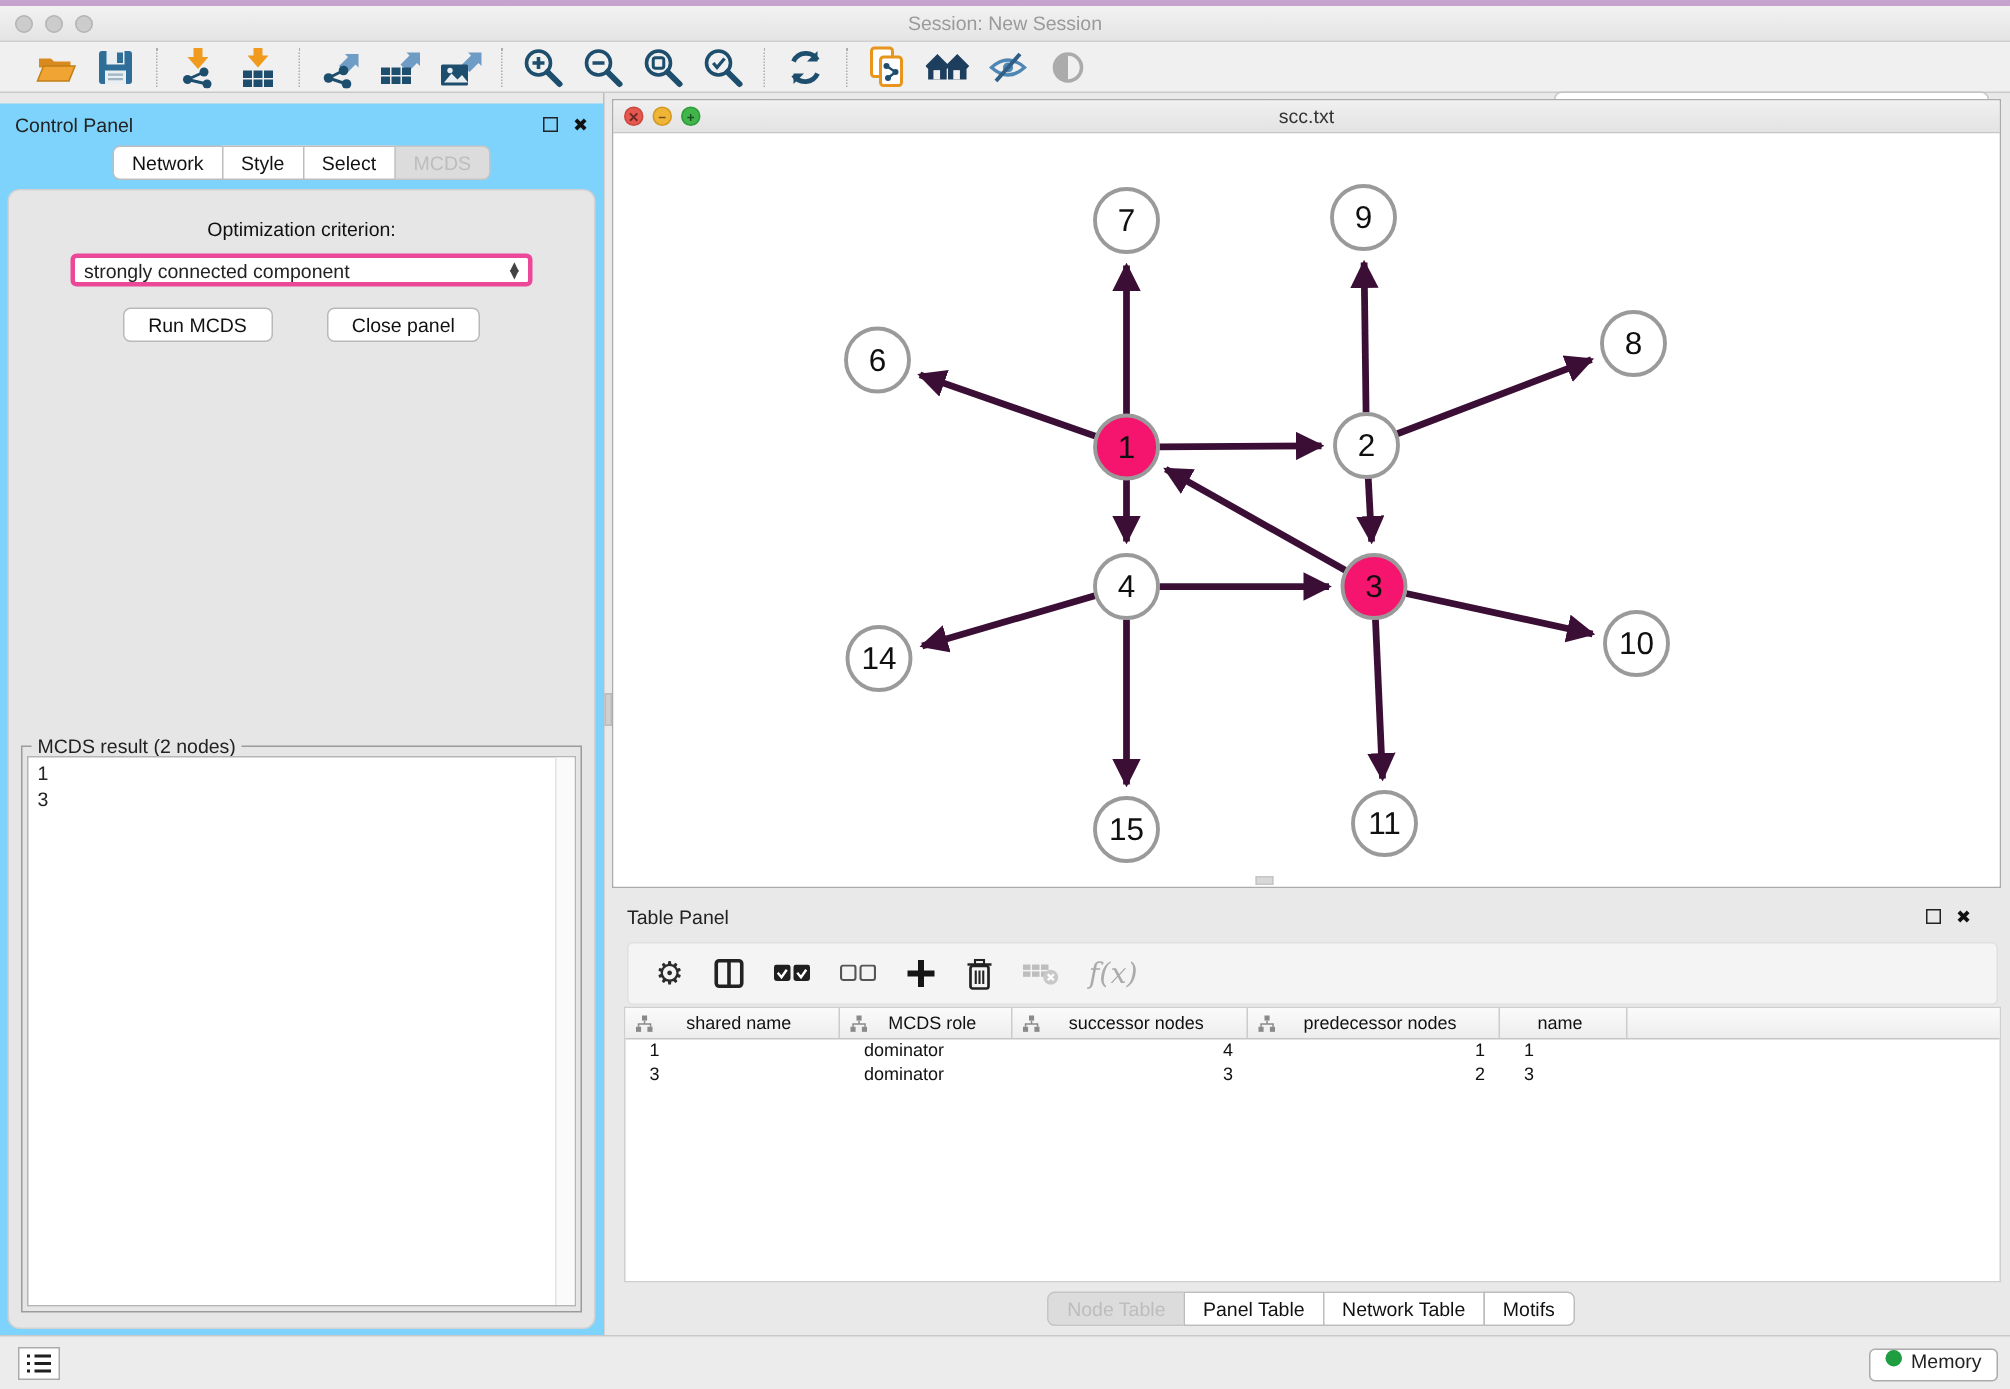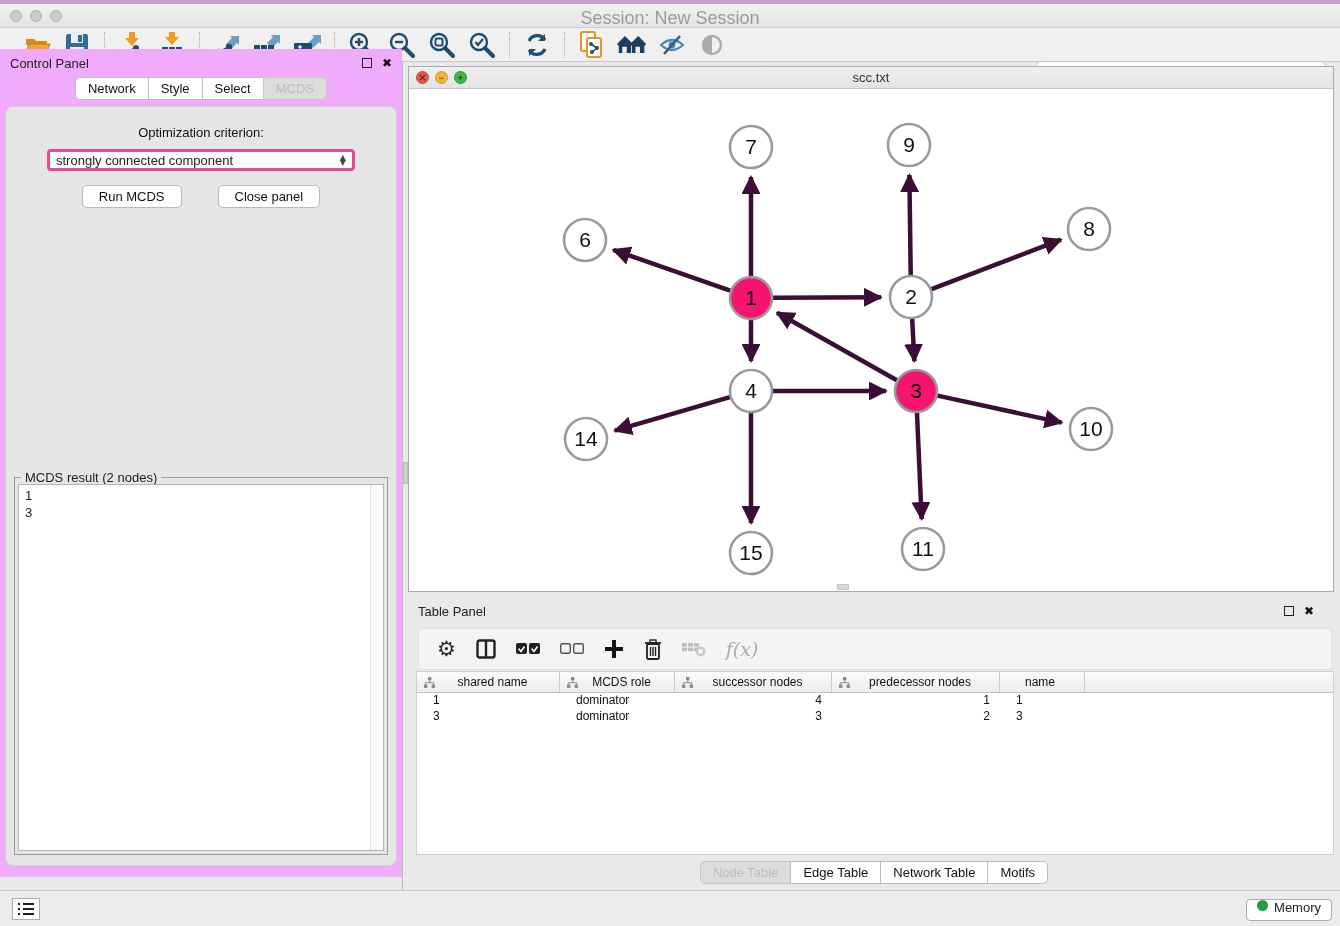--- a/index.html
+++ b/index.html
@@ -11,33 +11,33 @@
     font-size:13px; color:#222;
   }
   .glyph { font-family:"DejaVu Sans", sans-serif; }
 
   
   .purple-strip { position:absolute; left:0; top:0; width:1340px; height:4px; background:#C6A3CD; }
   .titlebar { position:absolute; left:0; top:4px; width:1340px; height:24px;
     background:linear-gradient(#F2F2F2,#E4E4E4); border-bottom:1px solid #CFCFCF; }
   .traffic { position:absolute; top:6px; left:10px; display:flex; gap:8px; }
   .traffic .dot { width:12px; height:12px; border-radius:50%; background:#CCC; border:1px solid #B3B3B3; }
-  .win-title { position:absolute; top:4px; width:100%; text-align:center; color:#9A9A9A; font-size:18px; }
+  .win-title { position:absolute; top:4px; width:100%; text-align:center; color:#9A9A9A; font-size:13px; }
 
   .toolbar { position:absolute; left:0; top:28px; width:1340px; height:34px;
     background:#F0F0F0; border-bottom:1px solid #C9C9C9; display:flex; align-items:center; padding-left:10px; }
   .tb-group { display:flex; align-items:center; gap:10px; padding:0 12px; }
   .tb-sep { width:0; height:26px; border-left:1px dotted #ADADAD; }
   .tb-btn { width:30px; height:28px; display:flex; align-items:center; justify-content:center; }
   .search-wrap { position:absolute; right:14px; top:33px; }
   .search-field { width:290px; height:24px; background:#FFF; border:1px solid #C4C4C4;
     border-radius:5px; display:flex; align-items:center; padding-left:6px; }
 
   
-  .control-panel { position:absolute; left:0; top:49px; width:402px; height:828px; background:#f0abfc; }
+  .control-panel { position:absolute; left:0; top:69px; width:402px; height:828px; background:#7dd3fc; }
   .panel-header { height:28px; display:flex; align-items:center; padding:0 10px; }
   .panel-header .ph-title { font-size:13px; color:#222; }
   .ph-icons { margin-left:auto; display:flex; align-items:center; gap:10px; }
   .float-ic { width:10px; height:10px; border:1.5px solid #222; display:inline-block; }
   .close-ic { font-size:12px; font-weight:bold; color:#111; line-height:10px; }
 
   .seg-tabs { display:flex; justify-content:center; }
   .seg-tab { border:1px solid #BDBDBD; background:#FFF; color:#111; font-size:13px;
     padding:3px 12px; margin-left:-1px; position:relative; }
   .seg-tab:first-child { border-radius:5px 0 0 5px; margin-left:0; }
@@ -535,21 +535,21 @@
           <div class="gr-cell" style="width: 115px; text-align: left;">dominator</div>
           <div class="gr-cell" style="width: 157px; text-align: right;">3</div>
           <div class="gr-cell" style="width: 168px; text-align: right;">2</div>
           <div class="gr-cell" style="width: 85px; text-align: left;">3</div>
         </div>
       </div>
   </div>
   <div class="tp-tabs">
       <div class="seg-tabs" id="tp-tabs">
         <span class="seg-tab active">Node Table</span>
-        <span class="seg-tab">Edge Table</span>
+        <span class="seg-tab">Panel Table</span>
         <span class="seg-tab">Network Table</span>
         <span class="seg-tab">Motifs</span>
       </div>
     </div>
 </div>
 
 <div class="statusbar">
   <span class="list-btn">
     <svg width="18" height="16" viewBox="0 0 18 16">
         <g stroke="#1F1F1F" stroke-width="2">

